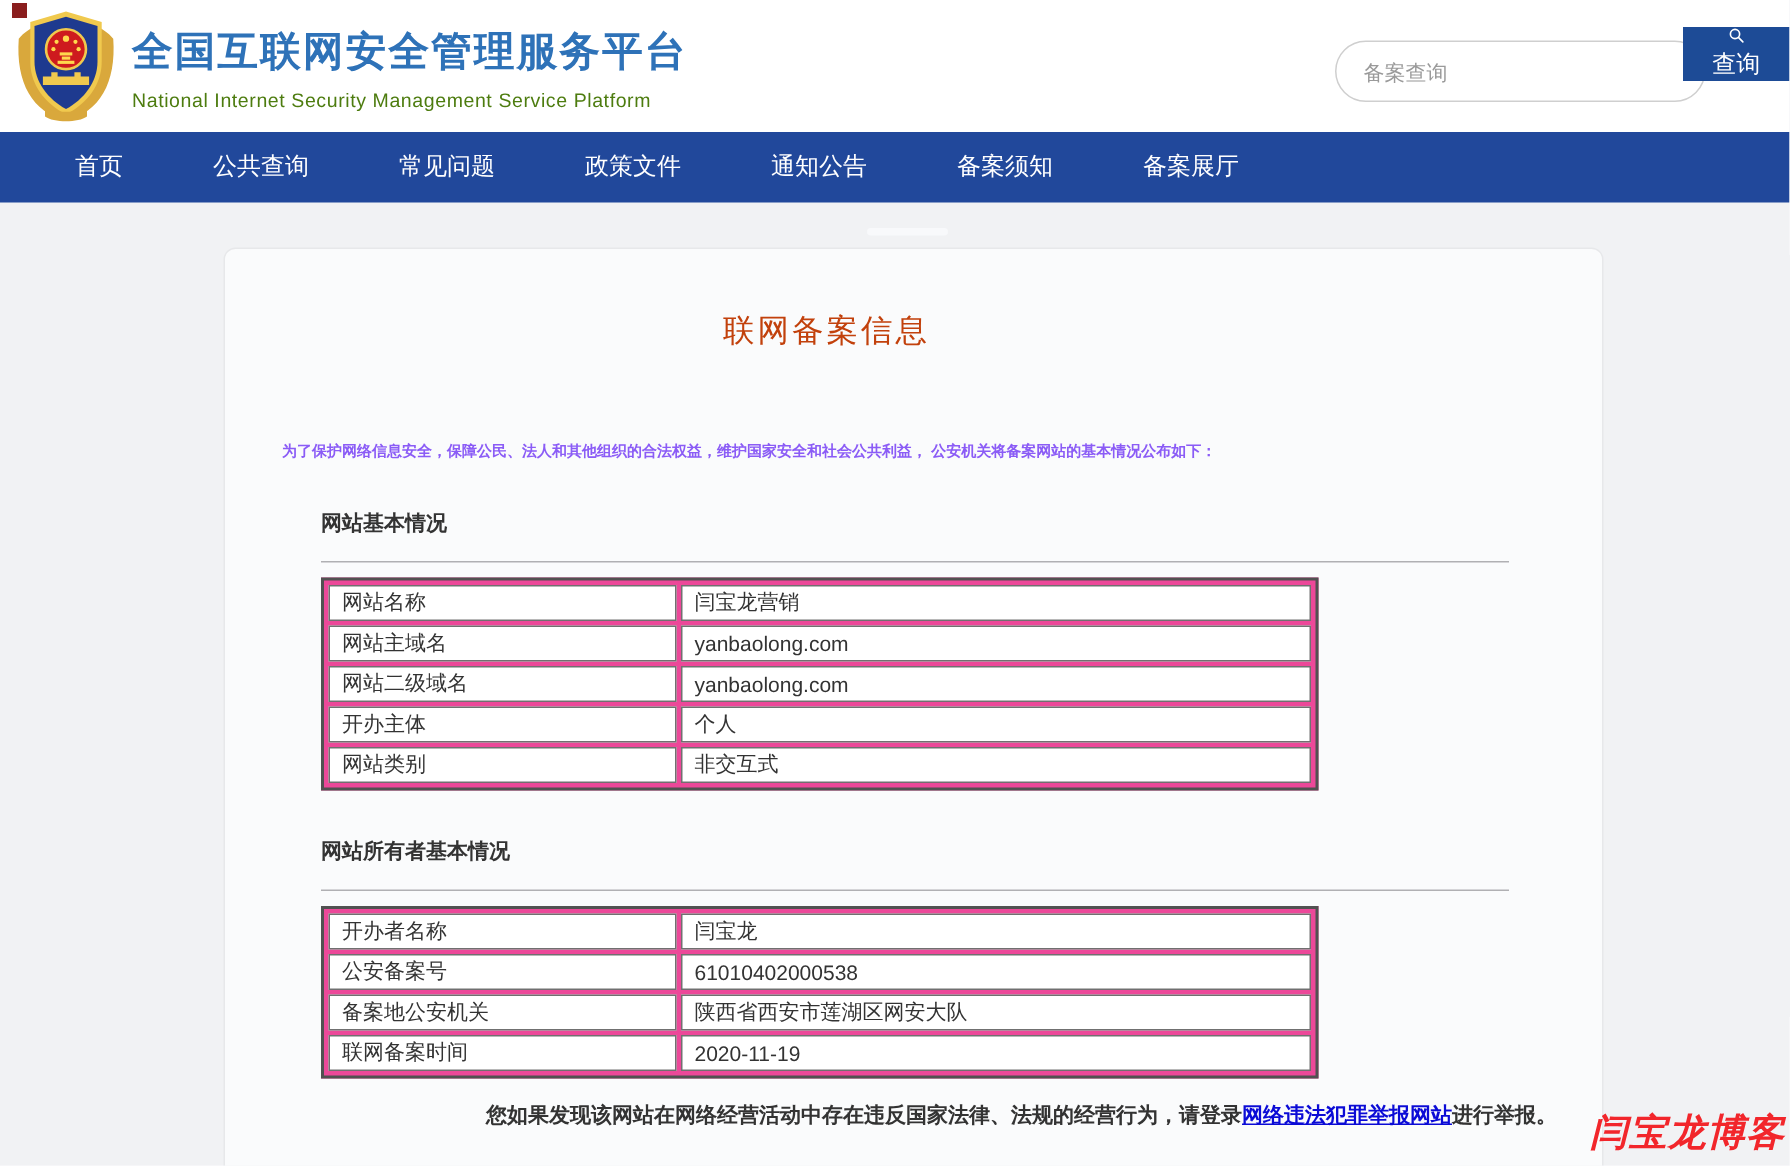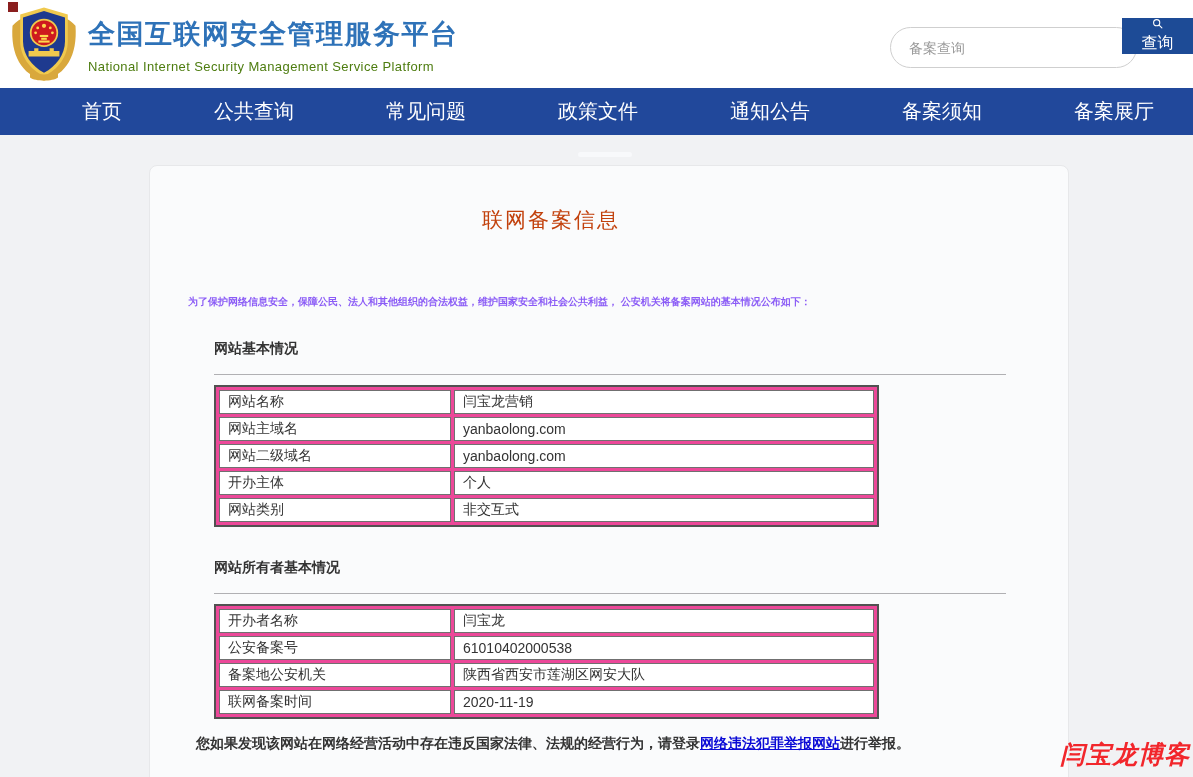--- a/index.html
+++ b/index.html
@@ -33,21 +33,21 @@
     background:#1d4b96; color:#fff; border:none; cursor:pointer;
     display:flex; align-items:center; justify-content:center; gap:4px;
     font-size:16px; font-family:inherit;flex-direction:column;
   }
 
   
   .main-nav {
     height:47px; background:#21489b;
     display:flex; align-items:center; padding-left:50px; gap:60px;
   }
-  .nav-item { color:#ffffff; font-size:20px; text-decoration:none; cursor:pointer; white-space:nowrap;margin-left:32px; }
+  .nav-item { color:#ffffff; font-size:16px; text-decoration:none; cursor:pointer; white-space:nowrap; }
 
   
   .top-dash { position:absolute; left:578px; top:152px; width:54px; height:5px; border-radius:3px; background:#f8f9fb; }
   .card {
     position:relative; margin:30px 0 0 149px; width:920px; height:680px;
     background:#fafbfc; border:1px solid #e7e8ea; border-radius:8px;
     padding-top:40px;
   }
   .card-title {
     margin-right:116px; text-align:center;
@@ -68,20 +68,21 @@
   .info-table td {
     border:1px solid #707070; height:19px; padding:2px 8px;
     font-size:14px; color:#333; vertical-align:middle; background:#fff;
   }
   .label-cell { width:232px; }
   .sec2 { margin-top:32px; }
   .footer-note {
     margin:14px 30px 0 18px;
     font-size:14px; line-height:20px; font-weight:700; color:#333;
     text-indent:2em;
+    text-align:right;
   }
   .report-link { color:#0b0bd6; text-decoration:underline; cursor:pointer; }
 
   
   .watermark {
     position:absolute; right:3px; bottom:6px;
     color:#f2262b; font-size:25px; font-weight:700; font-style:italic;
     letter-spacing:1px; white-space:nowrap;
   }
 </style>

